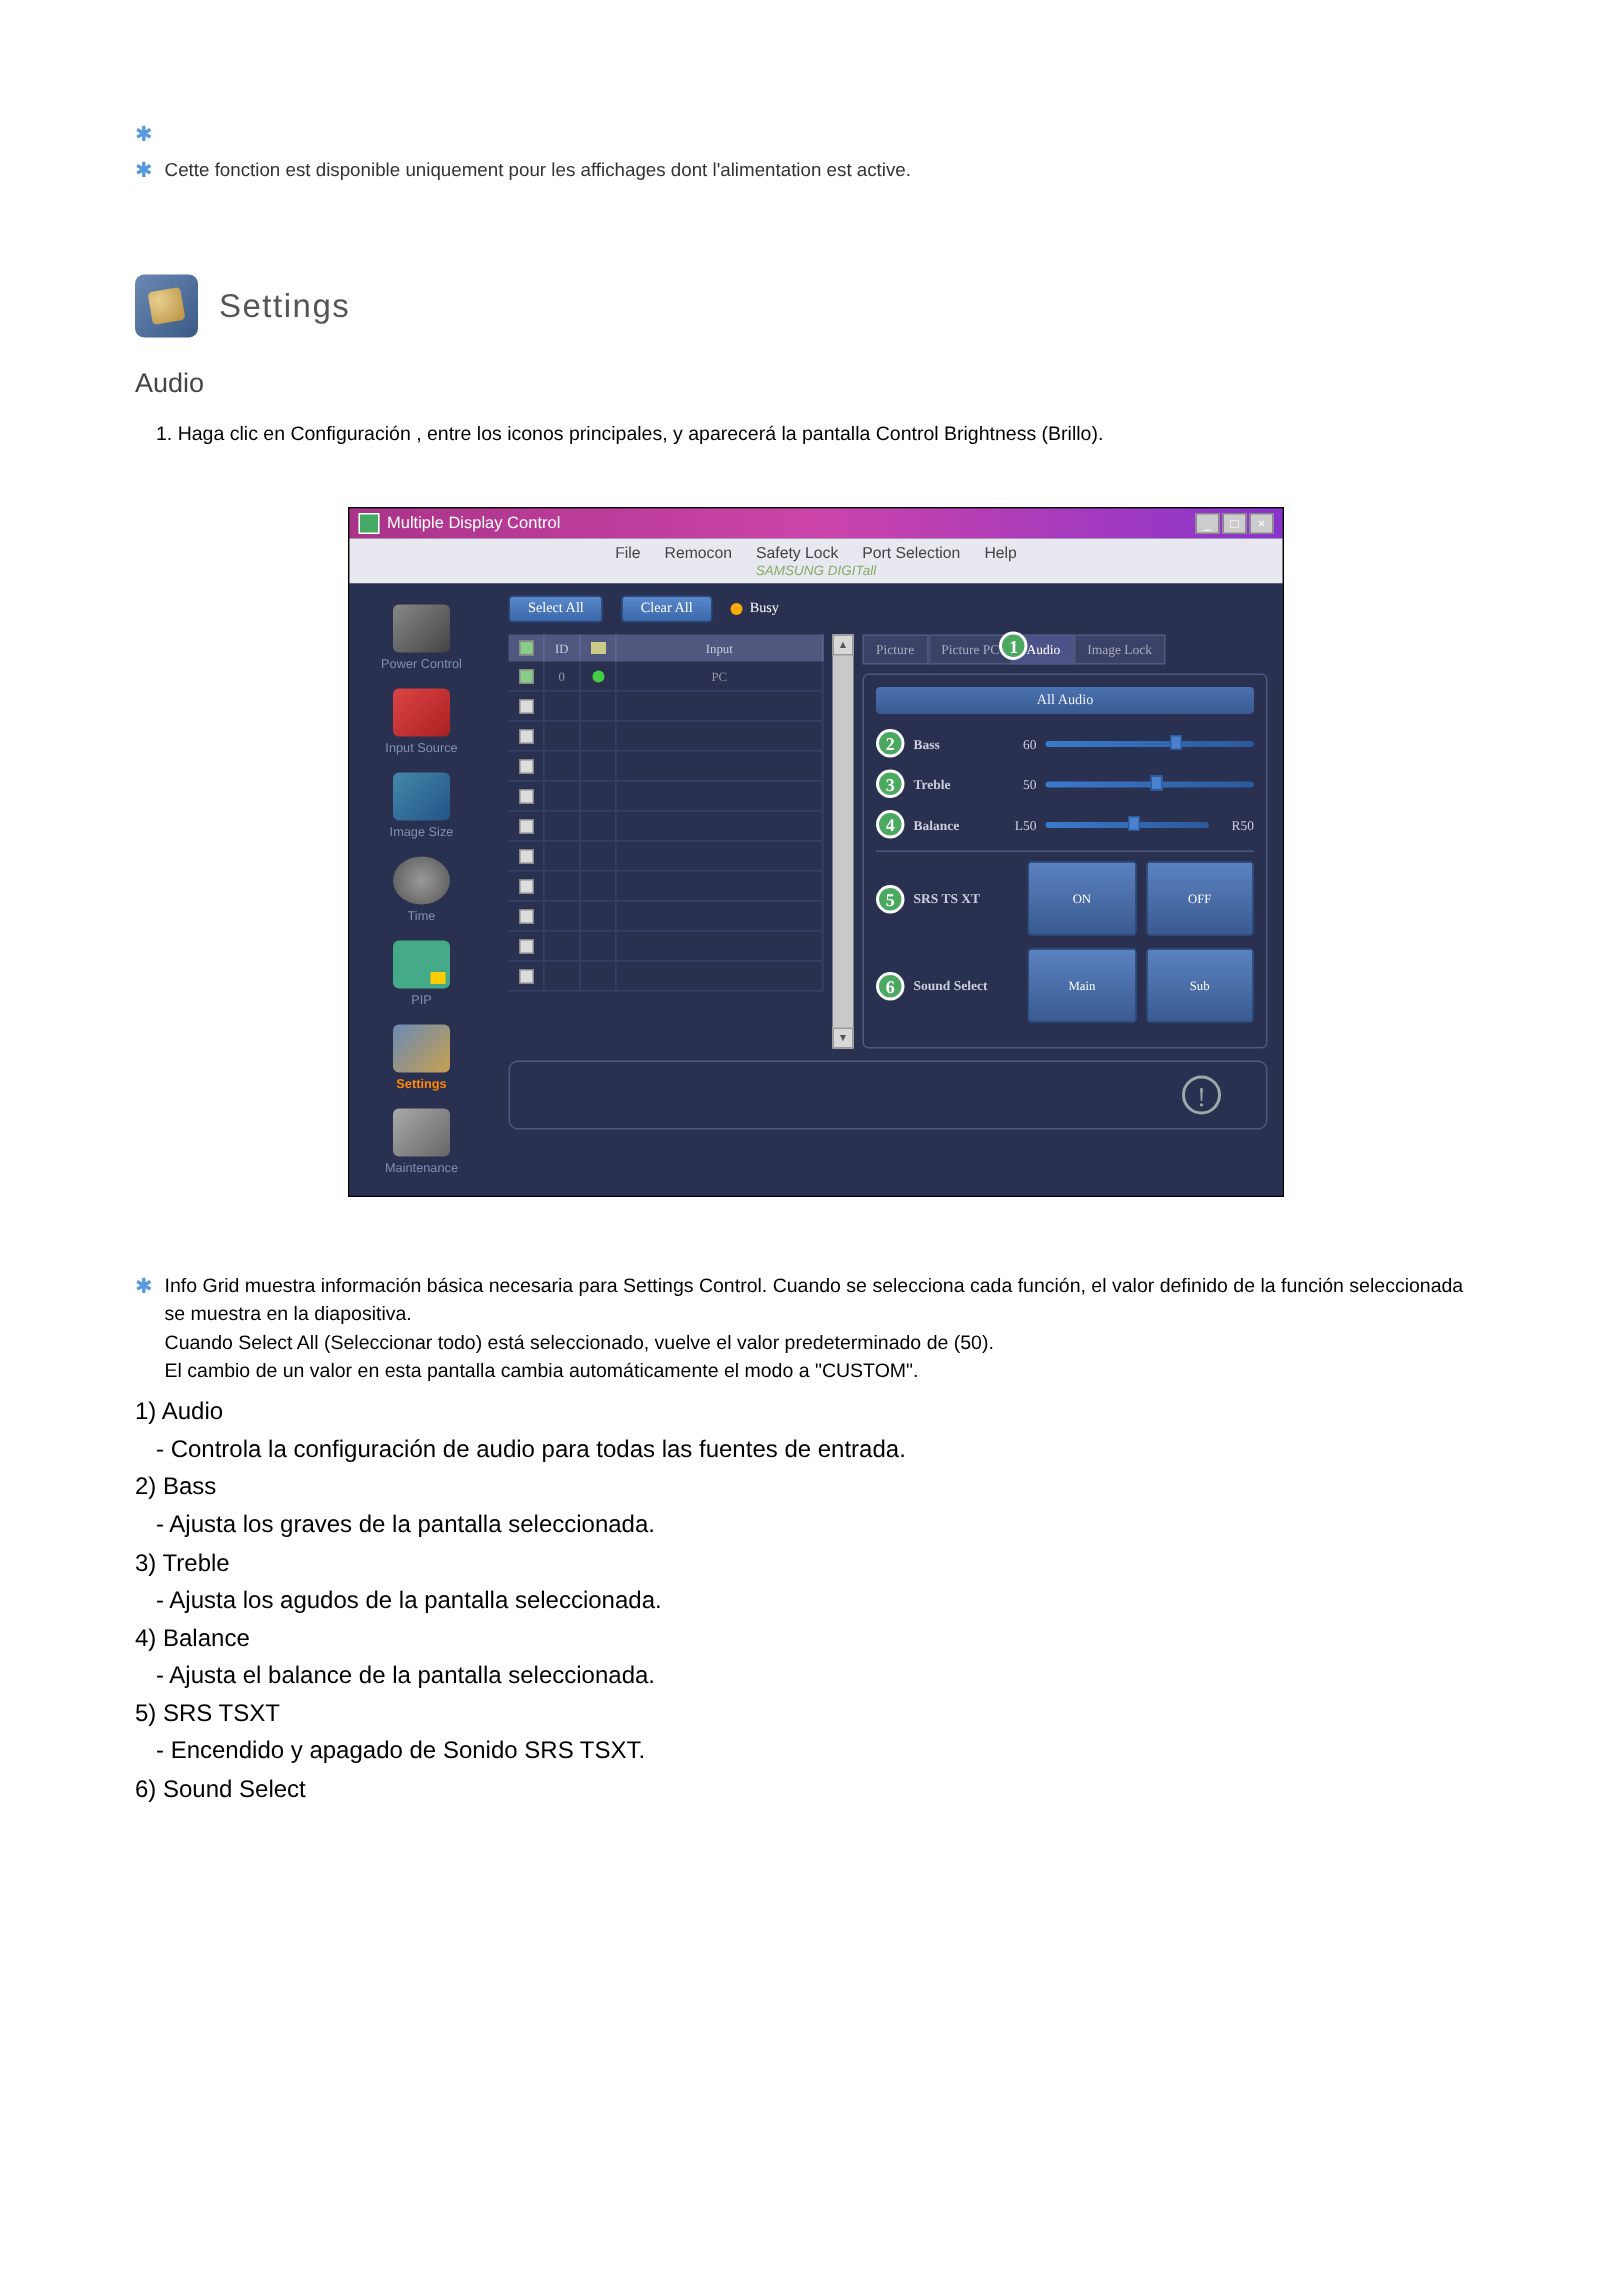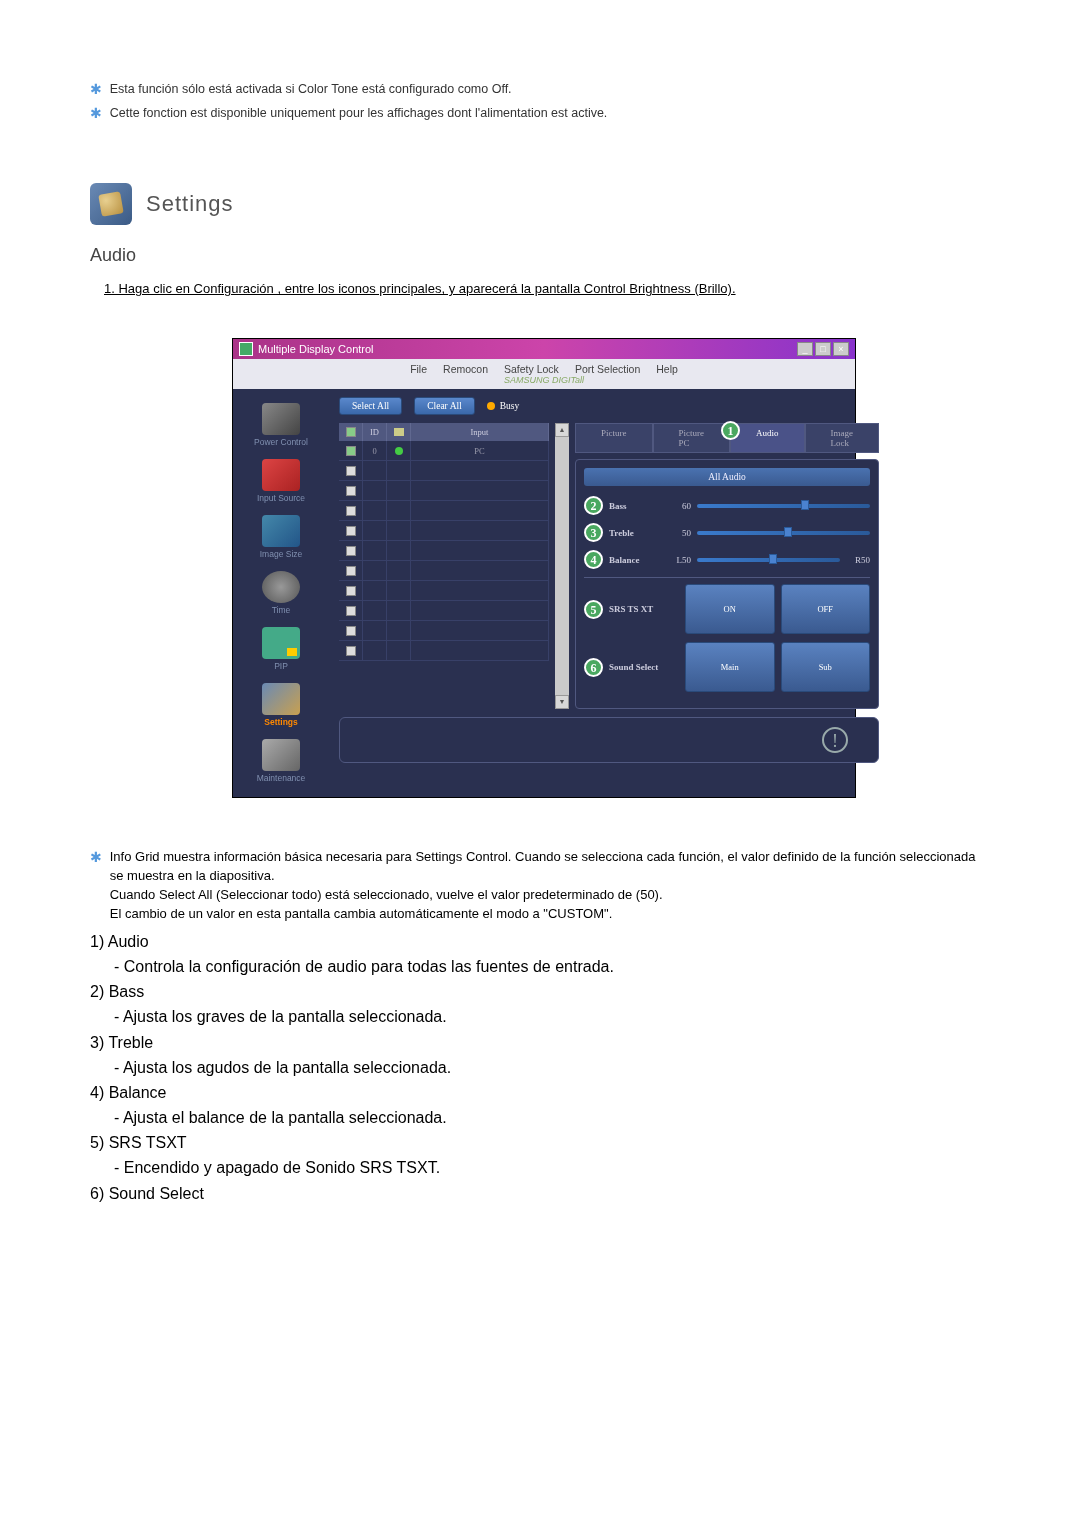--- a/index.html
+++ b/index.html
@@ -9,21 +9,21 @@
     .note-line { display: flex; align-items: flex-start; margin-bottom: 4px; }
     .star-icon { color: #5599dd; font-size: 14px; margin-right: 8px; line-height: 1.4; }
     .note-text { font-size: 12.5px; color: #333; line-height: 1.5; }
     
     .section-header { display: flex; align-items: center; margin-top: 60px; margin-bottom: 20px; }
     .section-icon { width: 42px; height: 42px; background: linear-gradient(135deg, #6a8ab5, #3a5a85); border-radius: 6px; display: flex; align-items: center; justify-content: center; margin-right: 14px; position: relative; }
     .section-icon::before { content: ''; width: 22px; height: 22px; background: radial-gradient(circle at 30% 30%, #e8d090, #b89040); border-radius: 3px; transform: rotate(-10deg); }
     .section-title { font-family: Verdana, Geneva, sans-serif; font-size: 22px; color: #555; letter-spacing: 1px; }
     
     .subsection-title { font-family: Verdana, sans-serif; font-size: 18px; color: #444; margin-bottom: 14px; }
-    .numbered-item { font-size: 13px; color: #000; margin-left: 14px; line-height: 1.4; text-decoration: underline; }
+    .numbered-item { font-size: 13px; color: #000; margin-left: 14px; line-height: 1.4; }
     
     
     .app-window { width: 624px; margin: 40px auto 40px 142px; background: #353a5a; border: 1px solid #000; font-family: Tahoma, sans-serif; }
     .titlebar { background: linear-gradient(90deg, #aa3388, #cc44aa, #8833cc); color: #fff; padding: 3px 6px; display: flex; align-items: center; justify-content: space-between; font-size: 11px; }
     .titlebar-left { display: flex; align-items: center; }
     .titlebar-icon { width: 14px; height: 14px; background: #4a6; border: 1px solid #fff; margin-right: 5px; }
     .win-buttons { display: flex; gap: 2px; }
     .win-btn { width: 16px; height: 14px; background: #ccc; border: 1px solid #888; font-size: 9px; text-align: center; line-height: 12px; }
     
     .menubar { background: #e8e8f0; padding: 4px 8px; display: flex; justify-content: space-between; align-items: center; font-size: 10.5px; color: #444; flex-direction: column; }
@@ -66,21 +66,21 @@
     .chk-box { width: 10px; height: 10px; border: 1px solid #888; background: #ddd; }
     .chk-box.checked { background: #8c8; }
     .status-dot { width: 8px; height: 8px; border-radius: 50%; }
     .sd-green { background: #4c4; }
     .scrollbar-v { width: 14px; background: #cacaca; position: relative; }
     .scroll-btn { width: 14px; height: 14px; background: #d8d8d8; border: 1px solid #999; font-size: 7px; text-align: center; line-height: 12px; color: #555; }
     .scroll-btn.down { position: absolute; bottom: 0; }
     
     .right-panel { flex: 1; }
     .tabs-row { display: flex; gap: 0; margin-bottom: 6px; }
-    .tab { font-size: 9px; color: #aab; padding: 4px 25px; background: #3a4268; border: 1px solid #505880; position: relative; }
+    .tab { font-size: 9px; color: #aab; padding: 4px 8px; background: #3a4268; border: 1px solid #505880; position: relative; }
     .tab.active { background: #4a5288; color: #fff; }
     .tab .callout { position: absolute; left: -10px; top: -3px; width: 19px; height: 19px; background: #4aa860; border: 2px solid #fff; border-radius: 50%; color: #fff; font-size: 12px; font-weight: bold; text-align: center; line-height: 17px; }
     
     .controls-panel { border: 1px solid #505880; border-radius: 4px; padding: 8px; background: #2a3050; }
     .all-inputs { background: linear-gradient(#4a72b0, #3a5a90); color: #eef; font-size: 9.5px; text-align: center; padding: 4px; border-radius: 3px; margin-bottom: 10px; }
     .ctrl-row { display: flex; align-items: center; gap: 6px; margin-bottom: 8px; font-size: 9px; color: #ccd; position: relative; }
     .callout-num { width: 19px; height: 19px; background: #4aa860; border: 2px solid #fff; border-radius: 50%; color: #fff; font-size: 12px; font-weight: bold; text-align: center; line-height: 17px; flex-shrink: 0; }
     .ctrl-label { width: 52px; font-weight: bold; }
     .ctrl-val { width: 24px; text-align: right; }
     .slider { flex: 1; height: 4px; background: linear-gradient(90deg, #3a7acc, #2a5a9a); border-radius: 2px; position: relative; }
@@ -91,30 +91,29 @@
     .status-panel { border: 1px solid #505880; border-radius: 6px; margin-top: 8px; height: 46px; background: #2a3050; display: flex; justify-content: flex-end; align-items: center; padding: 0 30px; }
     .warn-circle { width: 26px; height: 26px; border: 2px solid #9aa; border-radius: 50%; color: #9aa; font-size: 18px; text-align: center; line-height: 24px; }
     
     
     .desc-section { margin-top: 50px; }
     .desc-block { display: flex; align-items: flex-start; margin-bottom: 4px; }
     .desc-text { font-size: 13px; color: #000; line-height: 1.45; }
     .numlist { margin-top: 6px; }
     .nl-item { font-size: 16px; color: #000; line-height: 1.45; margin-bottom: 2px; }
     .nl-label { margin-left: 0; }
-    .nl-desc { margin-left: 24px; }
+    .nl-desc { margin-left: 14px; }
   </style>
 </head>
 <body>
 
 <div class="page">
 
   <div class="note-line">
     <span class="star-icon">✱</span>
-    <span class="note-text">Esta función sólo está activada si Color Tone está configurado como Off.</span>
   </div>
   <div class="note-line">
     <span class="star-icon">✱</span>
     <span class="note-text">Cette fonction est disponible uniquement pour les affichages dont l'alimentation est active.</span>
   </div>
 
   <div class="section-header">
     <div class="section-icon"></div>
     <div class="section-title">Settings</div>
   </div>

